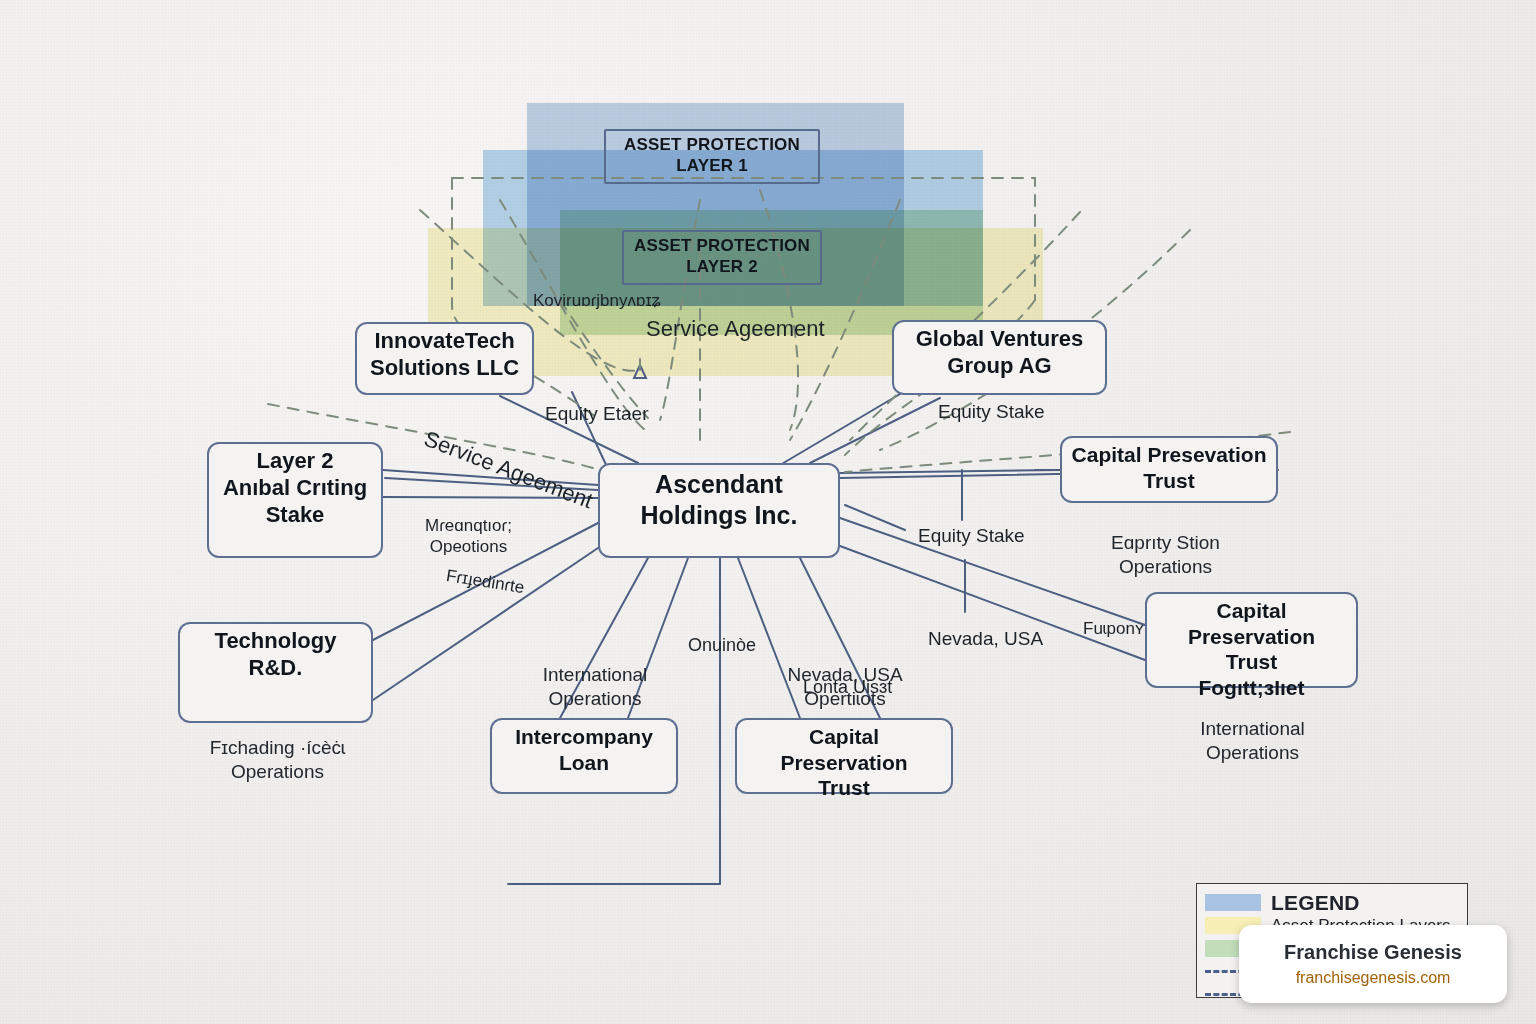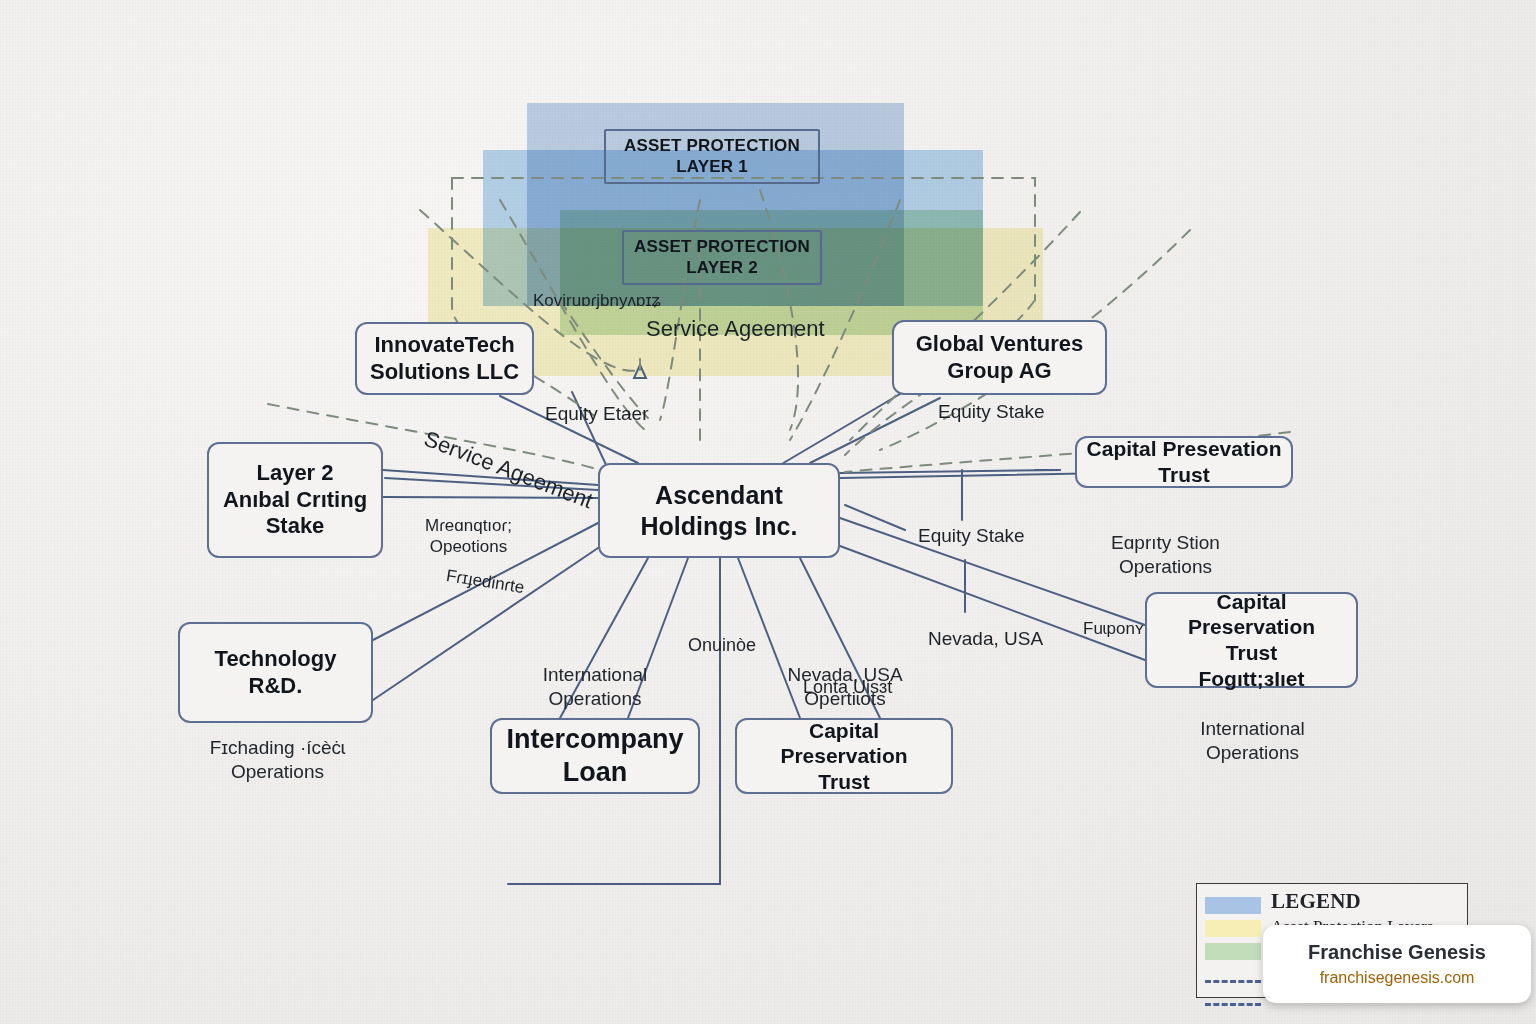--- a/index.html
+++ b/index.html
@@ -22,26 +22,26 @@
 
   .layer-rect { position:absolute; }
 
   svg.edges { position:absolute; left:0; top:0; width:1536px; height:1024px; }
 
   .node {
     position:absolute;
     border:2px solid #5d6f92;
     border-radius:12px;
     background:#f4f3f1;
-    display:flex; align-items:center; justify-content:center;
+    display:flex; justify-content:center;
     text-align:center;
     color:#11161d;
     font-weight:bold;
     line-height:1.22;
-    padding:20px 8px;
+    padding:4px 8px;
   }
   .node.sharp { border-radius:2px; border:2px solid #566a8e; background:transparent; }
   .node .nlabel { display:block; white-space:pre-line; }
 
   .sub-caption {
     position:absolute;
     text-align:center;
     color:#22272e;
     font-size:19px;
     line-height:1.25;
@@ -60,33 +60,33 @@
   }
   .edge-label.rot  { transform-origin:left top; }
 
   
   #legend {
     position:absolute;
     border:1.5px solid #3a3a3a;
     background:#f3f2f0;
     padding:7px 10px 8px 8px;
   }
-  #legend .row { display:flex; align-items:flex-end; height:23px;font-family:Liberation Serif, serif; }
+  #legend .row { display:flex; align-items:center; height:23px; }
   #legend .sw { width:56px; height:17px; margin-right:10px; flex:none; }
   #legend .dash { width:56px; height:0; border-top:3px dashed #4a6191; margin-right:10px; flex:none; }
   #legend .ltitle { font-size:21px; font-weight:bold; color:#20242a; letter-spacing:.2px; }
   #legend .ltext  { font-size:17px; color:#20242a; }
 
   
   #watermark {
     position:absolute;
     background:#ffffff;
     border-radius:13px;
     box-shadow:0 3px 9px rgba(0,0,0,0.22);
-    display:flex; flex-direction:column; align-items:center; justify-content:center;margin-left:24px;
+    display:flex; flex-direction:column; align-items:center; justify-content:center;
   }
   #watermark .wm-name { font-size:20px; font-weight:bold; color:#2a2f36; }
   #watermark .wm-url  { font-size:16px; color:#a16207; margin-top:5px; }
 </style>
 </head>
 <body>
 
 <div id="canvas"></div>
 
 <div id="layer-rects">
@@ -168,28 +168,28 @@
     </div>
     <div class="node" style="left: 207px; top: 442px; width: 176px; height: 116px; font-size: 22px;">
       <span class="nlabel">Layer 2
 Anıbal Crıting
 Stake</span>
     </div>
     <div class="node" style="left: 178px; top: 622px; width: 195px; height: 101px; font-size: 22px;">
       <span class="nlabel">Technology
 R&amp;D.</span>
     </div>
-    <div class="node" style="left: 490px; top: 718px; width: 210px; height: 76px; font-size: 27px;">
+    <div class="node" style="left: 490px; top: 718px; width: 188px; height: 76px; font-size: 21px;">
       <span class="nlabel">Intercompany Loan</span>
     </div>
     <div class="node" style="left: 735px; top: 718px; width: 218px; height: 76px; font-size: 21px;">
       <span class="nlabel">Capital Preservation
 Trust</span>
     </div>
-    <div class="node" style="left: 1060px; top: 436px; width: 218px; height: 52px; font-size: 21px; margin-left: 15px;">
+    <div class="node" style="left: 1060px; top: 436px; width: 218px; height: 67px; font-size: 21px;">
       <span class="nlabel">Capital Presevation
 Trust</span>
     </div>
     <div class="node" style="left: 1145px; top: 592px; width: 213px; height: 96px; font-size: 21px;">
       <span class="nlabel">Capital Preservation
 Trust
 Fogıtt;ɜƖıet</span>
     </div>
   </div>
 

